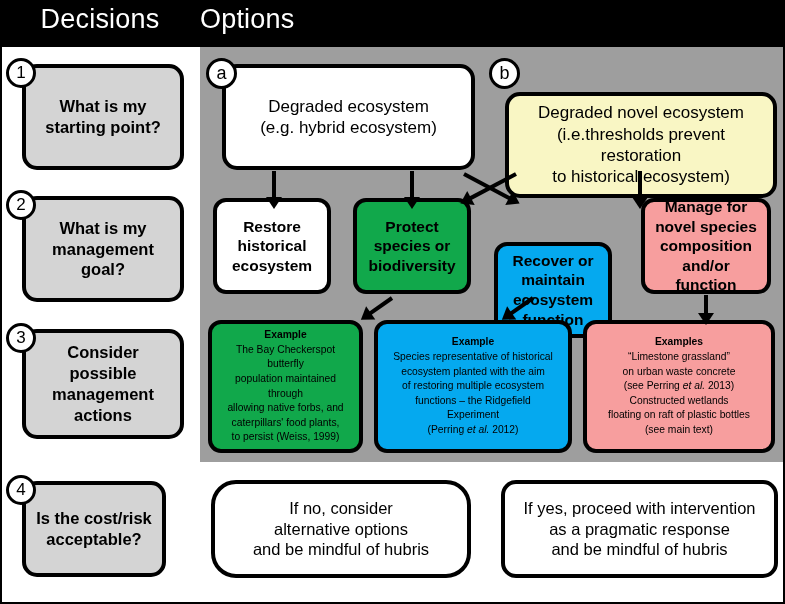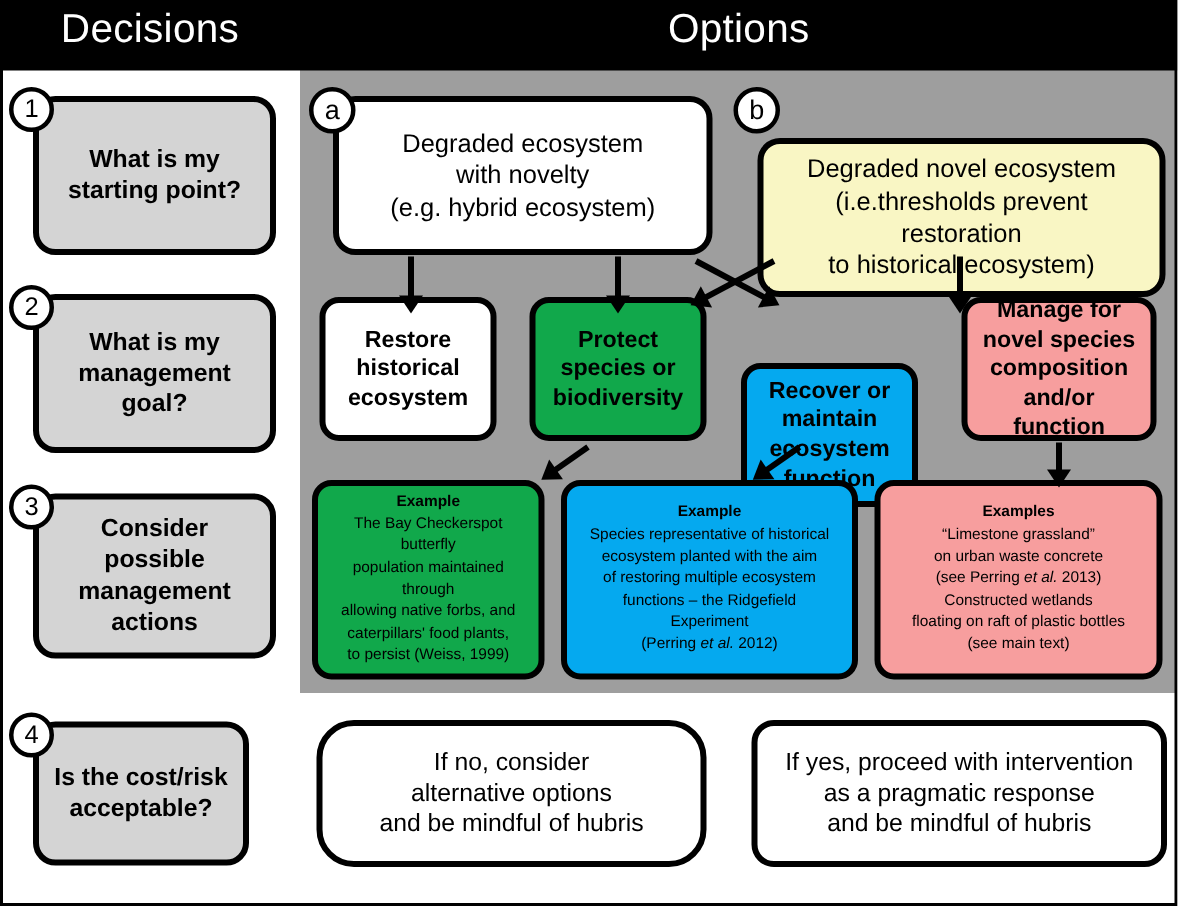--- a/index.html
+++ b/index.html
@@ -25,21 +25,21 @@
   .header-title{
     position:absolute;
     top:4px;
     color:#ffffff;
     font-size:27px;
     font-weight:400;
     letter-spacing:0.2px;
     white-space:nowrap;
   }
   #hdr-decisions{ left:0; width:200px; text-align:center; }
-  #hdr-options{ left:200px; width:585px; text-align:center; }
+  #hdr-options{ left:200px; width:585px; }
 
   
   .panel{ position:absolute; }
   #panel-left{
     left:2px; top:47px;
     width:198px; height:555px;
     background:#ffffff;
   }
   #panel-options-gray{
     left:200px; top:47px;
@@ -224,21 +224,20 @@
     <div class="lines">
       <span>Is the cost/risk</span>
       <span>acceptable?</span>
     </div>
   </div>
   <div class="badge" style="left:6px;top:475px;">4</div>
 
   <div class="node start white" style="left:222px;top:64px;width:253px;height:106px;">
     <div class="lines">
       <span>Degraded ecosystem</span>
-      <span>with novelty</span>
       <span>(e.g. hybrid ecosystem)</span>
     </div>
   </div>
   <div class="badge letter" style="left:206px;top:58px;">a</div>
 
   <div class="node start cream" style="left:505px;top:64px;width:272px;height:106px;margin-top:28px;">
     <div class="lines">
       <span>Degraded novel ecosystem</span>
       <span>(i.e.thresholds prevent restoration</span>
       <span>to historical ecosystem)</span>

